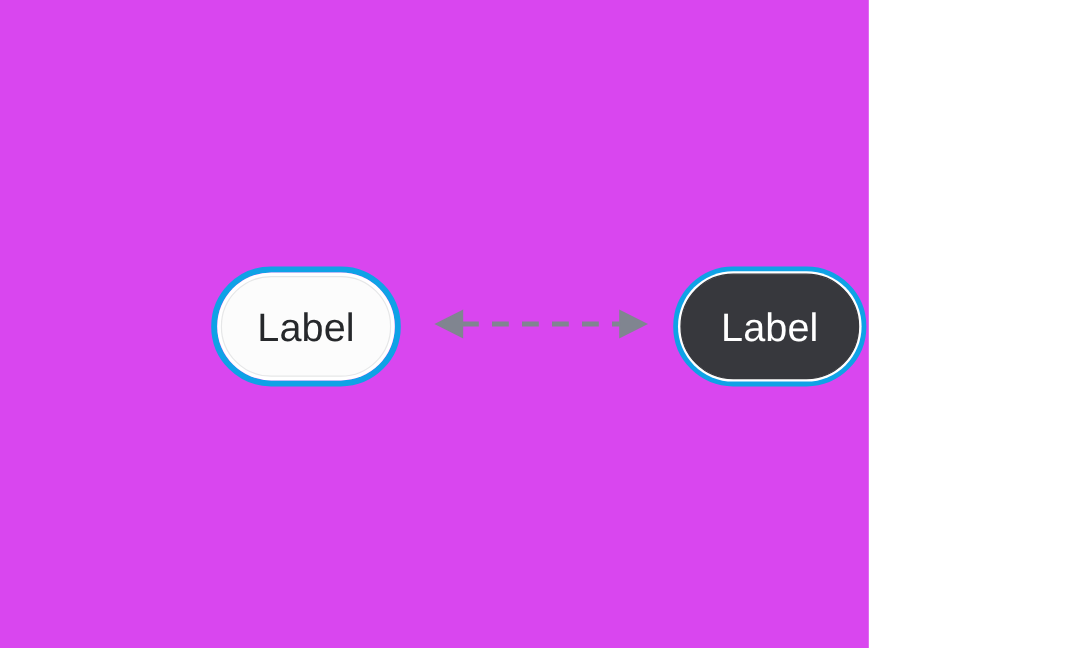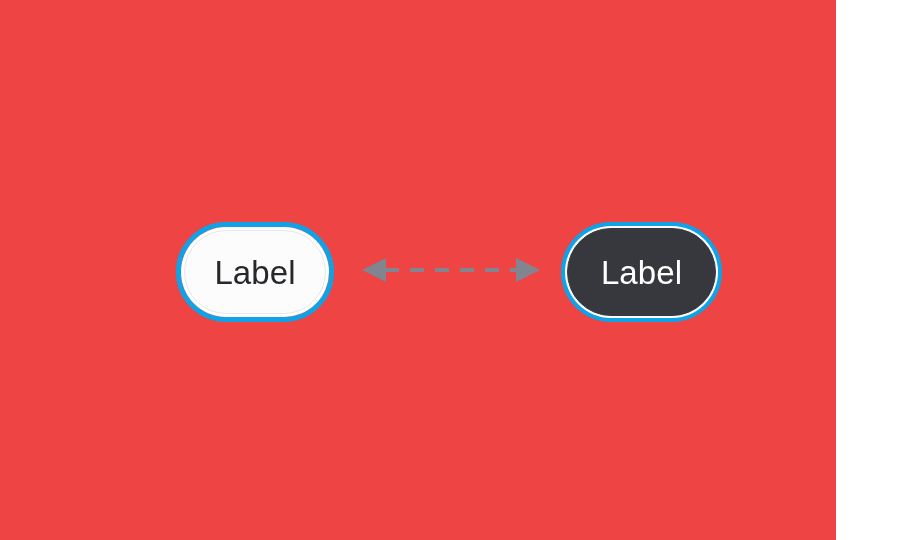--- a/index.html
+++ b/index.html
@@ -10,23 +10,23 @@
   body {
     width: 900px;
     height: 540px;
     background: #ffffff;
     font-family: "Liberation Sans", sans-serif;
     overflow: hidden;
   }
 
   #canvas {
     position: relative;
-    width: 836px;
+    width: 724px;
     height: 540px;
-    background: #ef4444;
+    background: #d946ef;
   }
 
   
   .node {
     position: absolute;
     box-sizing: border-box;
     display: flex;
     align-items: center;
     justify-content: center;
     border-radius: 999px;

